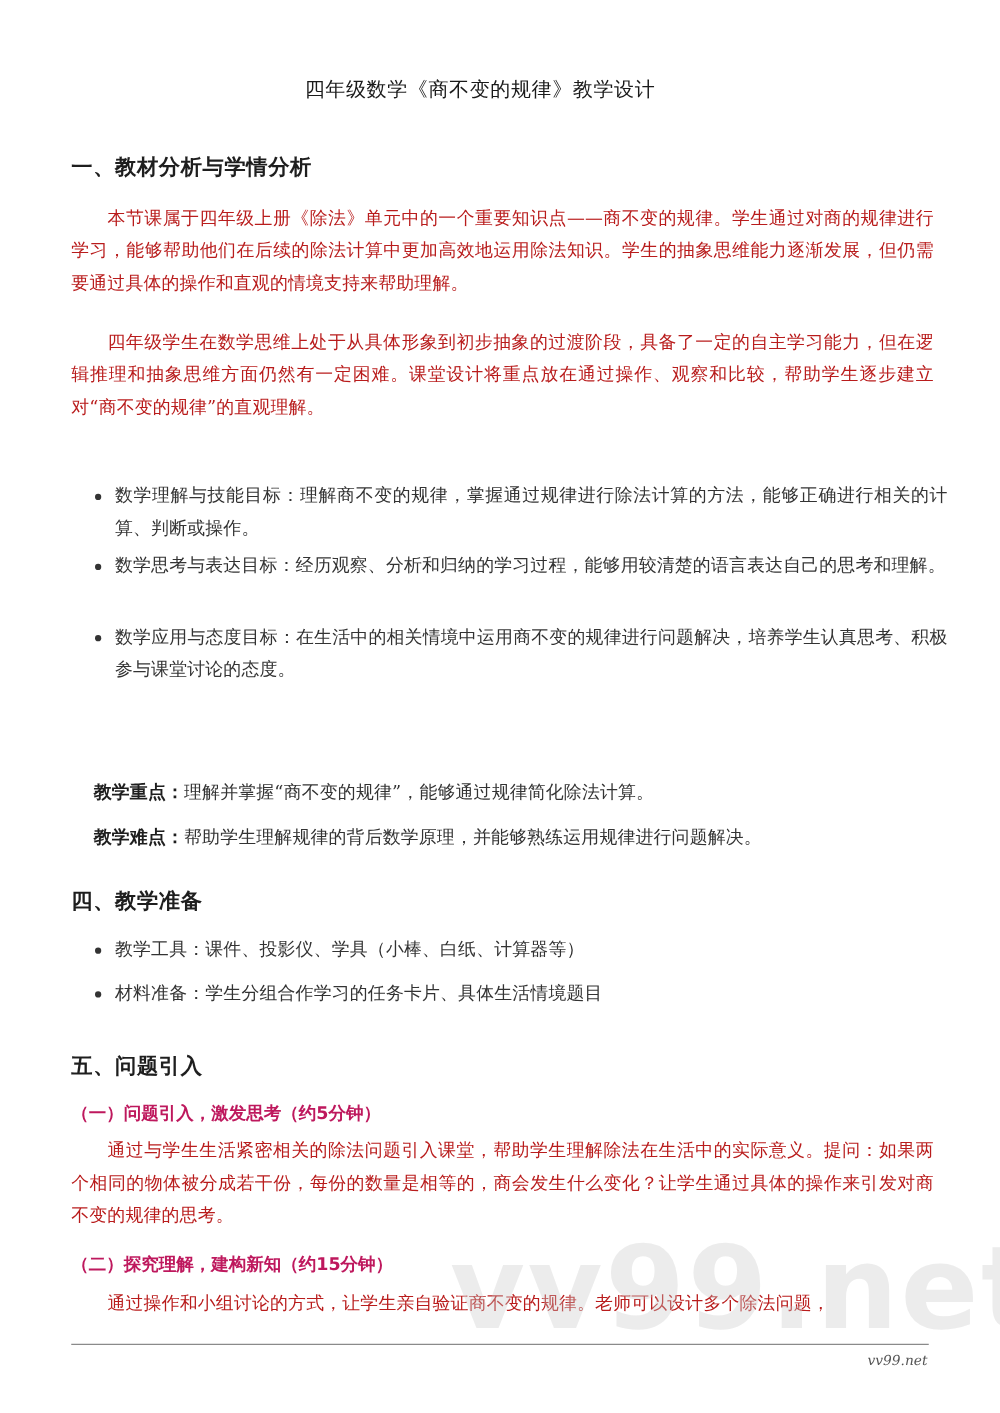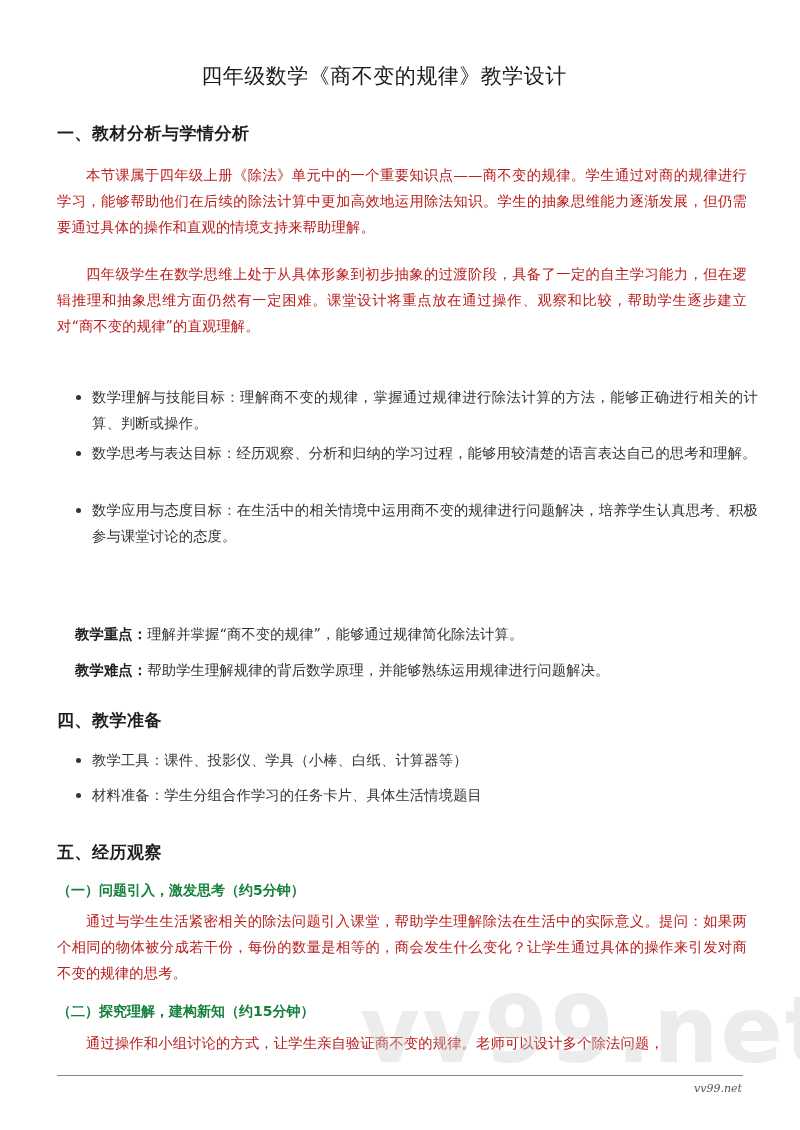--- a/index.html
+++ b/index.html
@@ -5,31 +5,31 @@
   html, body { margin: 0; padding: 0; background: #ffffff; }
   body {
     width: 800px; height: 1130px; position: relative; overflow: hidden;
     font-family: "DejaVu Serif", "Liberation Serif", serif;
     color: #2a2a2a;
   }
   .page { position: absolute; left: 0; top: 0; width: 800px; height: 1130px; }
   .title {
     position: absolute; left: 0; width: 768px; top: 62px;
     text-align: center; font-family: "DejaVu Sans", "Liberation Sans", sans-serif;
-    font-size: 21px; color: #1a1a1a; letter-spacing: 0.5px;
+    font-size: 16px; color: #1a1a1a; letter-spacing: 0.5px;
   }
   .h1 {
     position: absolute; left: 57px;
     font-family: "DejaVu Sans", "Liberation Sans", sans-serif;
     font-weight: bold; font-size: 17px; color: #1e1e1e; letter-spacing: 0.5px;
   }
   .h2 {
     position: absolute; left: 57px;
     font-family: "DejaVu Sans", "Liberation Sans", sans-serif;
-    font-weight: bold; font-size: 14px; color: #15803d;
+    font-weight: bold; font-size: 14px; color: #be185d;
   }
   .para {
     position: absolute; left: 57px; width: 690px;
     font-size: 14.3px; line-height: 26px; color: #b91c1c;
     text-indent: 29px; text-align: justify; margin: 0;
     letter-spacing: 0.15px;
   }
   .bullet {
     position: absolute; left: 76px; width: 666px;
     font-size: 14.3px; line-height: 26px; color: #333; margin: 0;
@@ -97,21 +97,21 @@
   <div class="h1" style="top:709px;">四、教学准备</div>
   <div class="bullet" style="top:747px;">
     <span class="dot"></span>
     <span>教学工具：课件、投影仪、学具（小棒、白纸、计算器等）</span>
   </div>
   <div class="bullet" style="top:782px;">
     <span class="dot"></span>
     <span>材料准备：学生分组合作学习的任务卡片、具体生活情境题目</span>
   </div>
 
-  <div class="h1" style="top:841px;">五、经历观察</div>
+  <div class="h1" style="top:841px;">五、问题引入</div>
   <div class="h2" style="top:882px;">（一）问题引入，激发思考（约5分钟）</div>
   <p class="para" style="top:908px;">通过与学生生活紧密相关的除法问题引入课堂，帮助学生理解除法在生活中的实际意义。提问：如果两个相同的物体被分成若干份，每份的数量是相等的，商会发生什么变化？让学生通过具体的操作来引发对商不变的规律的思考。</p>
   <div class="h2" style="top:1003px;">（二）探究理解，建构新知（约15分钟）</div>
   <p class="para" style="top:1030px;">通过操作和小组讨论的方式，让学生亲自验证商不变的规律。老师可以设计多个除法问题，</p>
 
   <div class="watermark">vv99.net</div>
 
   <div class="footer-rule"></div>
   <div class="footer-text">vv99.net</div>
 </div>

